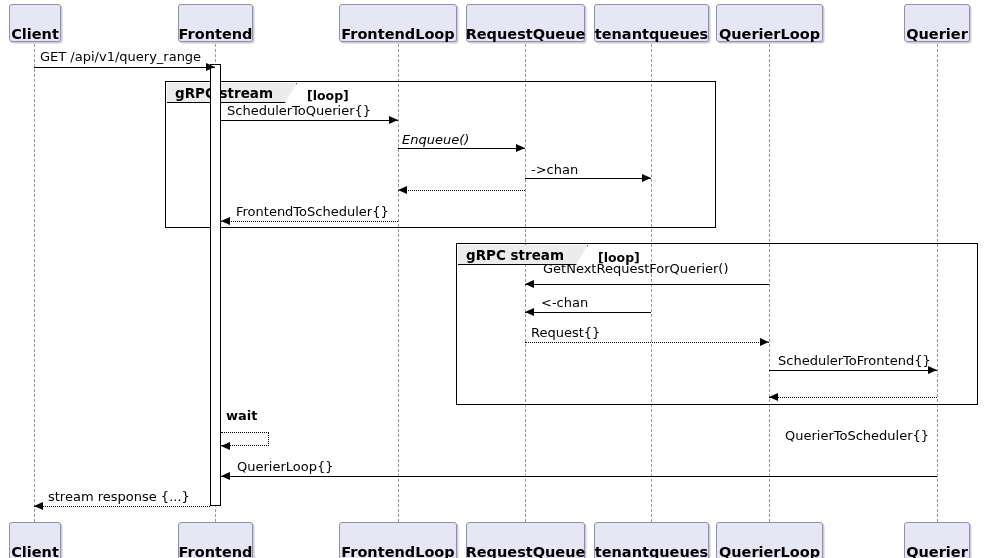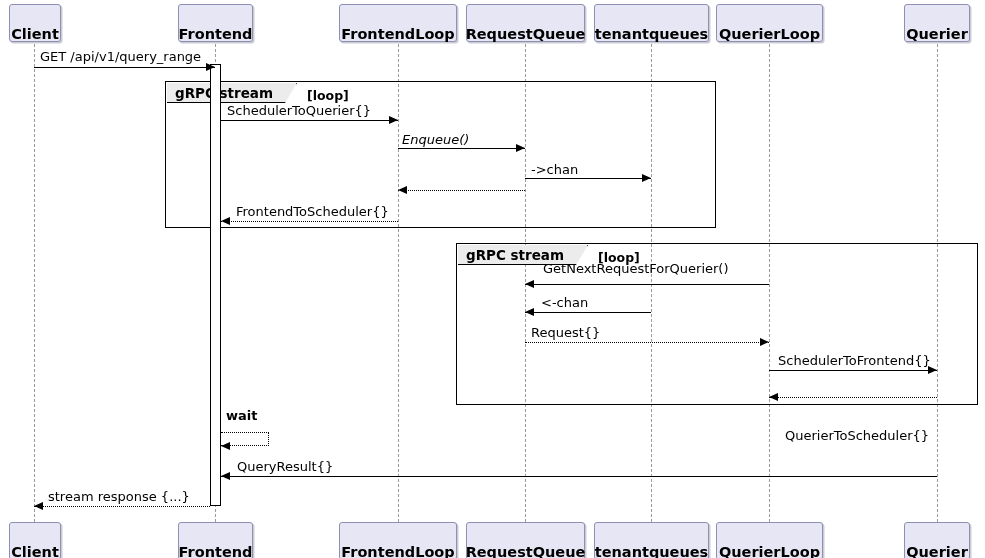--- a/index.html
+++ b/index.html
@@ -154,21 +154,21 @@
       <div class="arrowhead right" style="top: 338px; left: 760px;"></div>
       <div class="msglabel" style="left: 531px; top: 326px;">Request{}</div>
       <div class="msgline" style="left: 769px; top: 370px; width: 168px;"></div>
       <div class="arrowhead right" style="top: 366px; left: 928px;"></div>
       <div class="msglabel" style="left: 778px; top: 354px;">SchedulerToFrontend{}</div>
       <div class="msgline dotted" style="left: 769px; top: 397px; width: 168px;"></div>
       <div class="arrowhead left" style="top: 393px; left: 769px;"></div>
       <div class="msglabel" style="left: 785px; top: 381px; margin-top: 48px;">QuerierToScheduler{}</div>
       <div class="msgline" style="left: 221px; top: 476px; width: 716px;"></div>
       <div class="arrowhead left" style="top: 472px; left: 221px;"></div>
-      <div class="msglabel" style="left: 237px; top: 460px;">QueryResult{}</div>
+      <div class="msglabel" style="left: 237px; top: 460px;">QuerierLoop{}</div>
       <div class="msgline dotted" style="left: 34px; top: 506px; width: 176px;"></div>
       <div class="arrowhead left" style="top: 502px; left: 34px;"></div>
       <div class="msglabel" style="left: 48px; top: 490px;">stream response {...}</div>
     </div>
 
   <div id="selfmessages">
       <div class="selfbox" style="left: 221px; top: 432px; width: 48px; height: 14px;"></div>
       <div class="arrowhead left" style="left: 221px; top: 441.5px;"></div>
       <div class="msglabel" style="left: 226px; top: 409px; font-weight: bold;">wait</div>
     </div>

